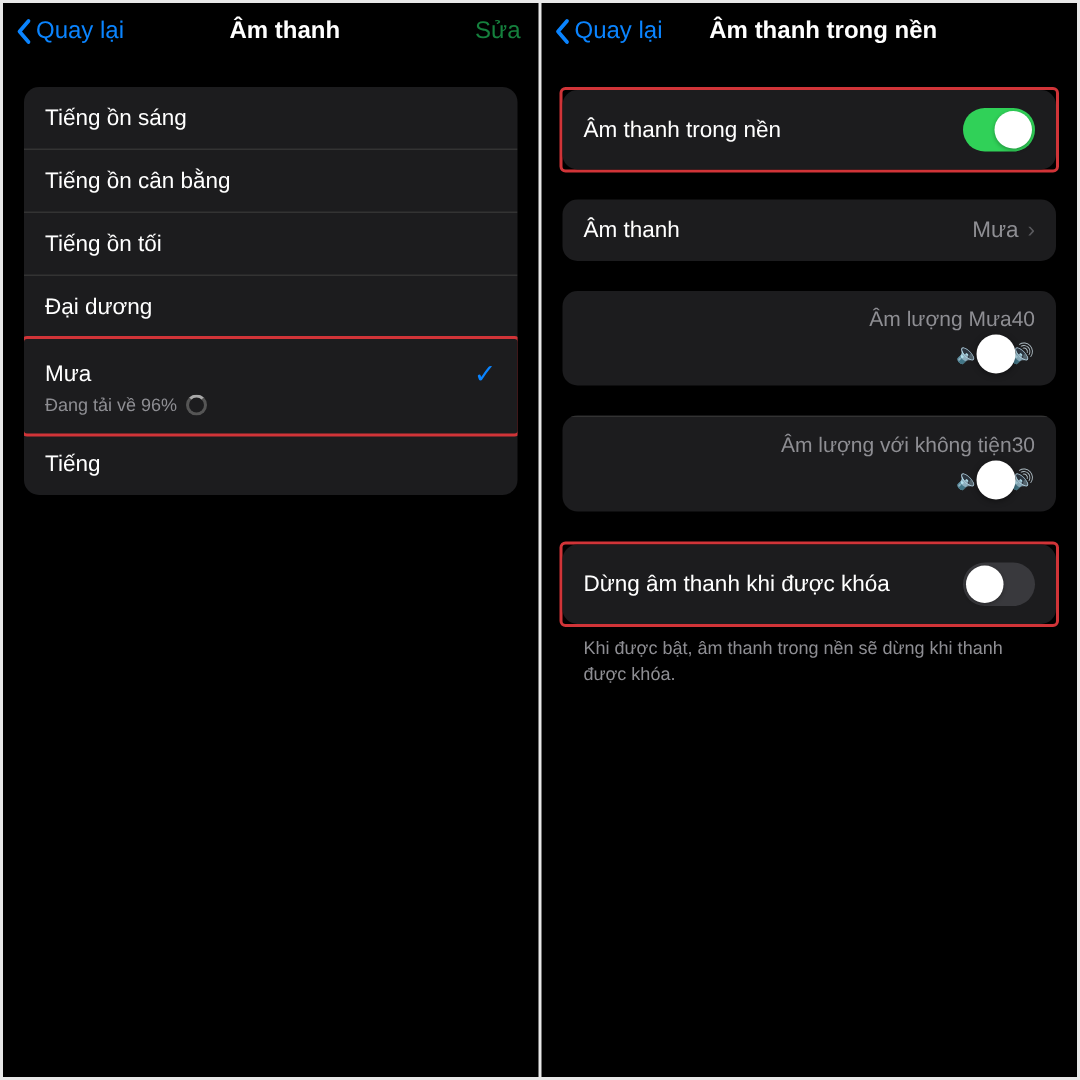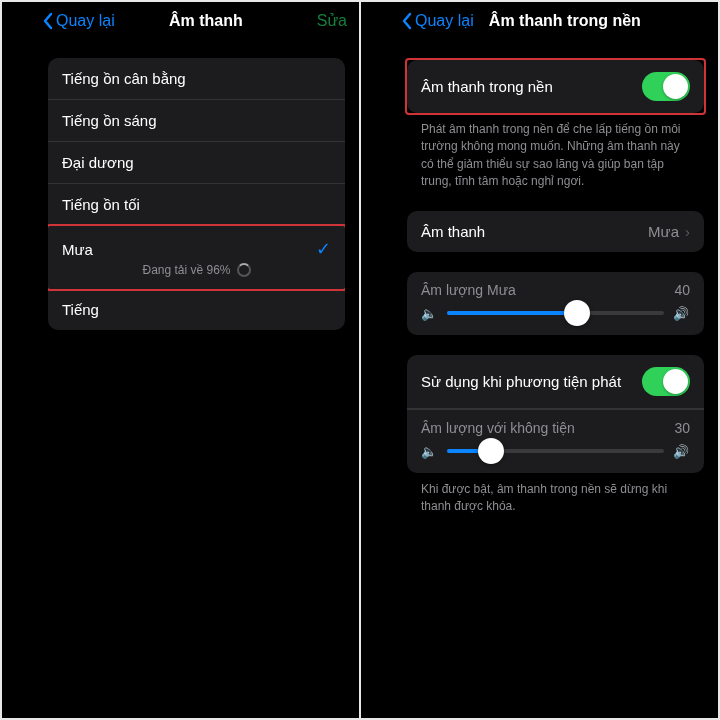--- a/index.html
+++ b/index.html
@@ -12,21 +12,20 @@
     padding: 2px;
     gap: 2px;
   }
   .pane {
     flex: 1;
     background: #000;
     color: #fff;
     display: flex;
     flex-direction: column;
     overflow: hidden;
-    padding-left: 32px;
   }
   .header {
     display: flex;
     align-items: center;
     justify-content: space-between;
     padding: 10px 12px 14px 8px;
     font-size: 16px;
   }
   .back {
     color: #0a84ff;
@@ -62,21 +61,20 @@
   .row:last-child { border-bottom: none; }
   .row-col { flex-direction: column; align-items: stretch; }
   .row-main { display: flex; align-items: center; justify-content: space-between; width: 100%; }
   .sub {
     font-size: 12px;
     color: #8e8e93;
     margin-top: 3px;
     display: flex;
     align-items: center;
     gap: 6px;
-    justify-content: center;
   }
   .check { color: #0a84ff; font-size: 18px; }
   .hl {
     border: 2px solid #d13438;
     border-radius: 4px;
     margin: -2px;
     padding: 0;
   }
   .hl .row { border-radius: 0; }
   .footnote {
@@ -93,21 +91,21 @@
   .toggle.off { background: #39393d; }
   .knob {
     position: absolute; top: 2px; width: 25px; height: 25px;
     background: #fff; border-radius: 50%;
     box-shadow: 0 1px 3px rgba(0,0,0,.3);
   }
   .toggle.on .knob { right: 2px; }
   .toggle.off .knob { left: 2px; }
   .value-right { color: #8e8e93; display: flex; align-items: center; gap: 6px; }
   .chev { color: #5a5a5e; }
-  .slider-row { padding: 10px 14px 14px 14px; display: flex; flex-direction: column; gap: 8px; }
+  .slider-row { padding: 10px 14px 14px 14px; display: flex; flex-direction: column; gap: 8px; align-items: flex-end; }
   .slider-top { display: flex; justify-content: space-between; font-size: 14px; color: #8e8e93; }
   .slider-ctrl { display: flex; align-items: center; gap: 10px; }
   .slider {
     flex: 1; height: 4px; background: #3a3a3c; border-radius: 2px; position: relative;
   }
   .slider-fill { position: absolute; left: 0; top: 0; height: 100%; background: #0a84ff; border-radius: 2px; }
   .slider-thumb {
     position: absolute; top: 50%; width: 26px; height: 26px; background: #fff;
     border-radius: 50%; transform: translate(-50%, -50%);
     box-shadow: 0 1px 4px rgba(0,0,0,.4);
@@ -130,30 +128,30 @@
           <path d="M9 2 L3 9 L9 16" stroke="#0a84ff" stroke-width="2.5" fill="none" stroke-linecap="round" stroke-linejoin="round"></path>
         </svg>
       <span>Quay lại</span>
     </div>
     <div class="title">Âm thanh</div>
     <div class="edit">Sửa</div>
   </div>
   <div class="content">
     <div class="group mt14">
       <div class="row">
+        <span>Tiếng ồn sáng</span>
+      </div>
+      <div class="row">
         <span>Tiếng ồn cân bằng</span>
       </div>
       <div class="row">
-        <span>Tiếng ồn sáng</span>
+        <span>Tiếng ồn tối</span>
       </div>
       <div class="row">
         <span>Đại dương</span>
-      </div>
-      <div class="row">
-        <span>Tiếng ồn tối</span>
       </div>
       <div class="hl">
         <div class="row row-col" style="border-bottom:none;">
           <div class="row-main">
             <span>Mưa</span>
             <span class="check">✓</span>
           </div>
           <div class="sub">
             <span>Đang tải về 96%</span>
             <span class="spinner"></span>
@@ -183,21 +181,20 @@
     <div class="hl mt14">
       <div class="group" style="margin-top:0;">
         <div class="row">
           <span>Âm thanh trong nền</span>
           <div class="toggle on">
               <div class="knob"></div>
             </div>
         </div>
       </div>
     </div>
-    <div class="footnote">Phát âm thanh trong nền để che lấp tiếng ồn môi trường không mong muốn. Những âm thanh này có thể giảm thiểu sự sao lãng và giúp bạn tập trung, tĩnh tâm hoặc nghỉ ngơi.</div>
 
     <div class="group">
       <div class="row">
         <span>Âm thanh</span>
         <span class="value-right">
           <span>Mưa</span>
           <span class="chev">›</span>
         </span>
       </div>
     </div>
@@ -213,38 +210,42 @@
           <div class="slider">
             <div class="slider-fill" style="width:60%"></div>
             <div class="slider-thumb" style="left:60%"></div>
           </div>
           <span class="vol-icon">🔊</span>
         </div>
       </div>
     </div>
 
     <div class="group">
-      <div class="row">
-        <span>Sử dụng khi phương tiện phát</span>
-        <div class="toggle on">
-            <div class="knob"></div>
-          </div>
-      </div>
       <div class="slider-row" style="border-top:0.5px solid #333;">
         <div class="slider-top">
           <span>Âm lượng với không tiện</span>
           <span>30</span>
         </div>
         <div class="slider-ctrl">
           <span class="vol-icon">🔈</span>
           <div class="slider">
             <div class="slider-fill" style="width:20%"></div>
             <div class="slider-thumb" style="left:20%"></div>
           </div>
           <span class="vol-icon">🔊</span>
         </div>
       </div>
     </div>
 
+    <div class="hl" style="margin-top:20px;">
+      <div class="group" style="margin-top:0;">
+        <div class="row">
+          <span>Dừng âm thanh khi được khóa</span>
+          <div class="toggle off">
+              <div class="knob"></div>
+            </div>
+        </div>
+      </div>
+    </div>
     <div class="footnote" style="padding-bottom:16px;">Khi được bật, âm thanh trong nền sẽ dừng khi thanh được khóa.</div>
 
   </div>
 </div>
 
 </body></html>

